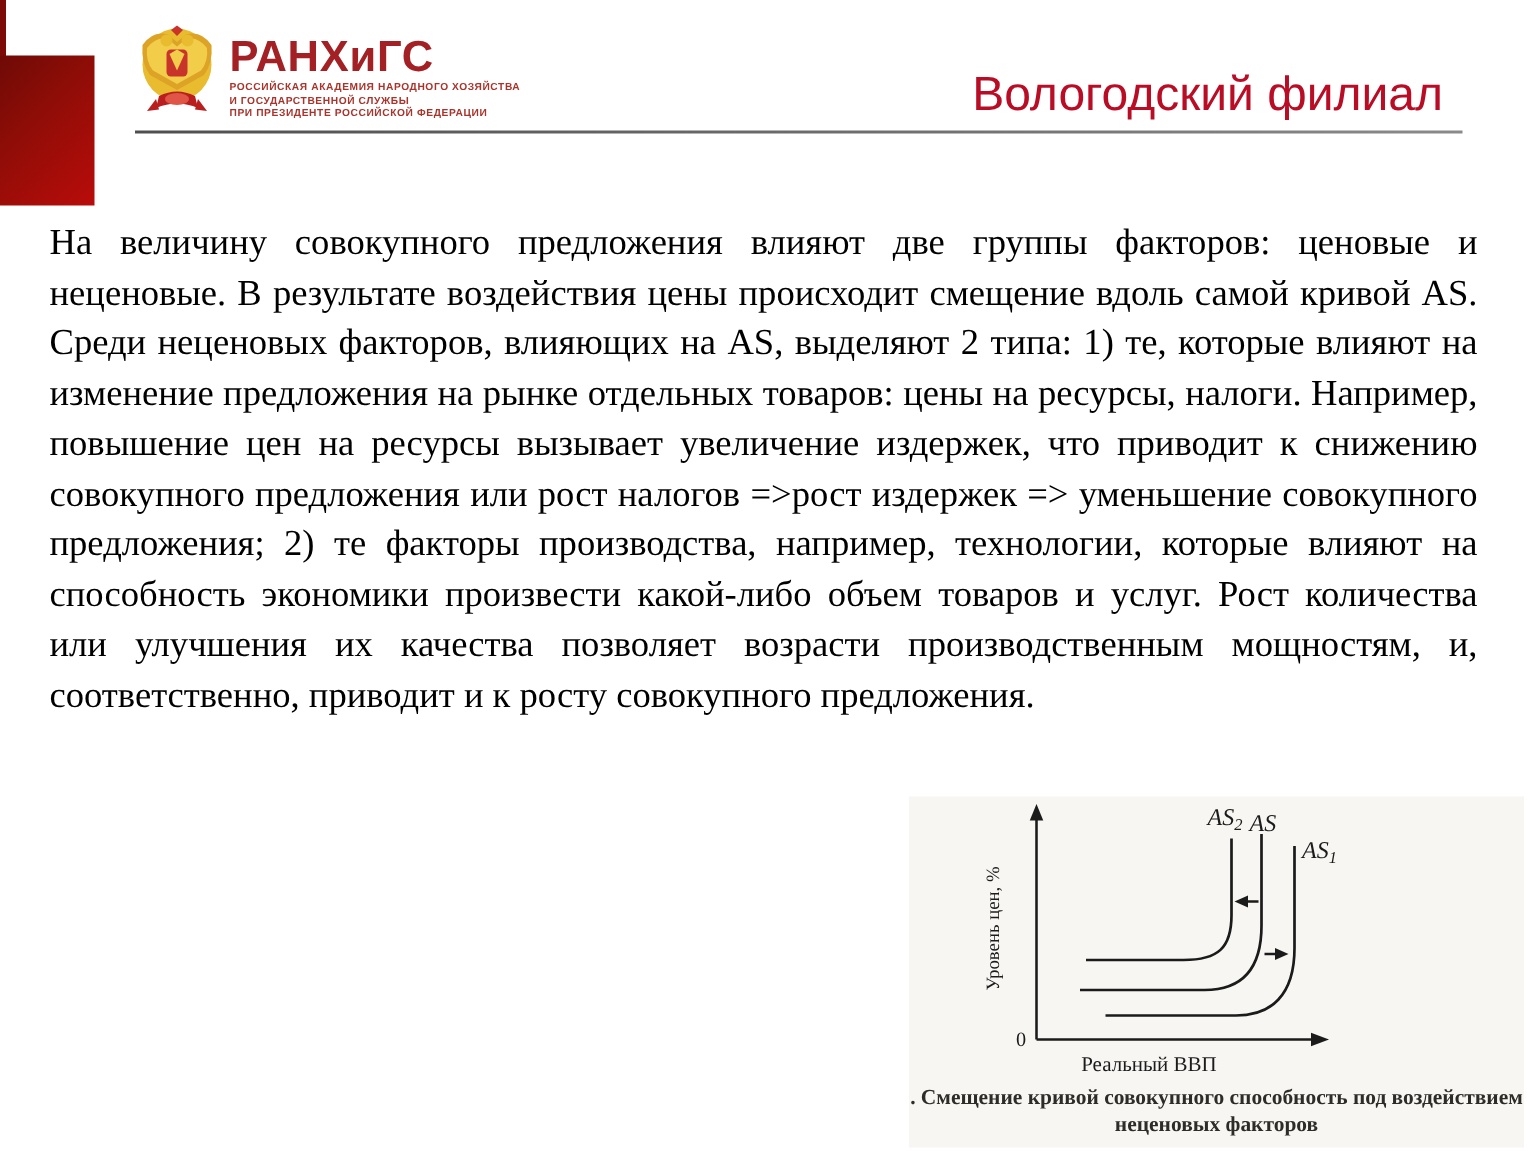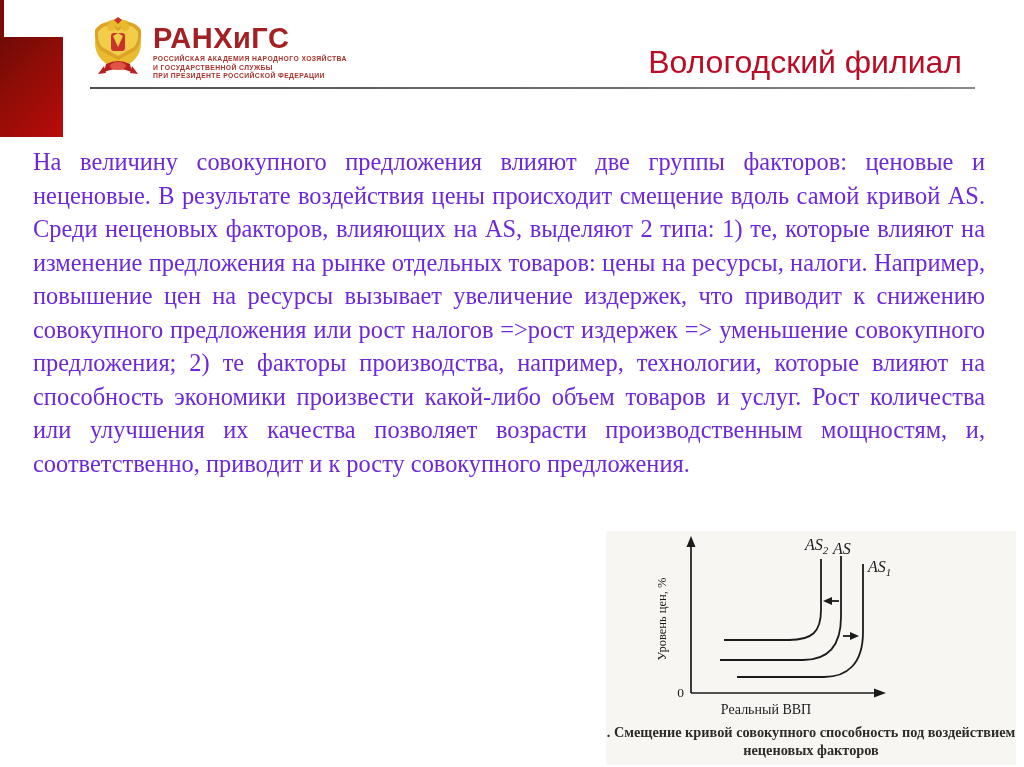--- a/index.html
+++ b/index.html
@@ -20,21 +20,21 @@
   .logo-sub{margin-top:4px;font-family:"Liberation Sans",sans-serif;font-weight:700;
             font-size:6.8px;color:#a8342c;line-height:8.6px;letter-spacing:.4px;}
   .branch-title{position:absolute;right:62px;top:44px;font-family:"Liberation Sans",sans-serif;
                 font-weight:400;font-size:32px;color:#b90d26;}
   .header-rule{position:absolute;left:90px;top:87px;width:885px;height:2px;
                background:linear-gradient(to right,#4f4f4f 0%,#6e6e6e 55%,#8a8a8a 100%);}
 
   
   .body-paragraph{position:absolute;left:33px;top:145px;width:952px;
                   font-family:"Liberation Serif",serif;font-size:24.4px;line-height:33.5px;
-                  color:#6d28d9;text-align:justify;text-align-last:left;}
+                  color:#000000;text-align:justify;text-align-last:left;}
 
   
   .figure{position:absolute;left:606px;top:531px;width:410px;height:234px;background:#f7f6f3;}
   .figure svg{display:block;}
   .figure-caption{position:absolute;left:0;top:193px;width:100%;text-align:center;
                   font-family:"Liberation Serif",serif;font-weight:600;font-size:14.3px;
                   line-height:17.5px;color:#2e2c29;}
   .chart-text{font-family:"Liberation Serif",serif;fill:#1b1b1b;}
   .curve-label{font-family:"Liberation Serif",serif;font-style:italic;fill:#1b1b1b;}
 </style>

